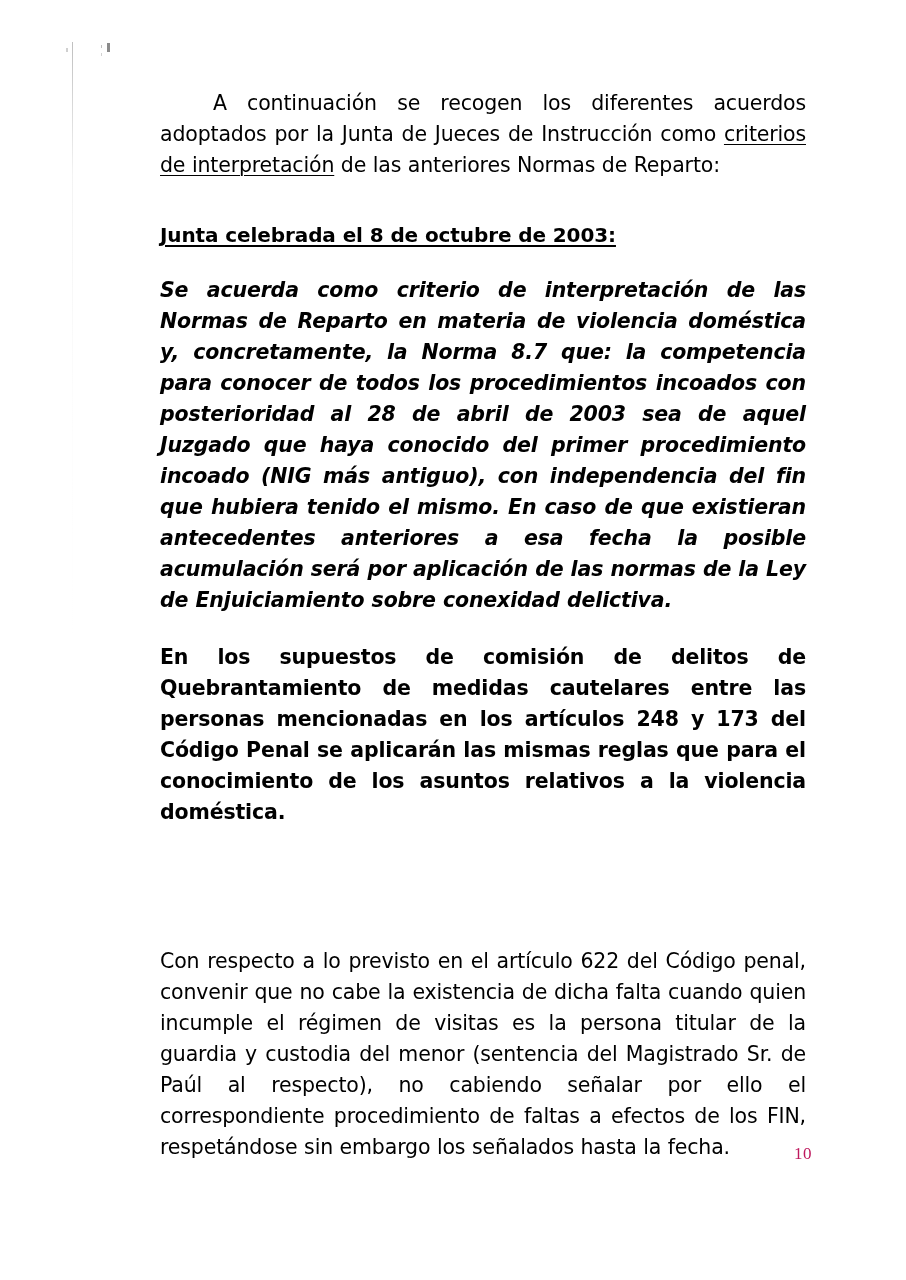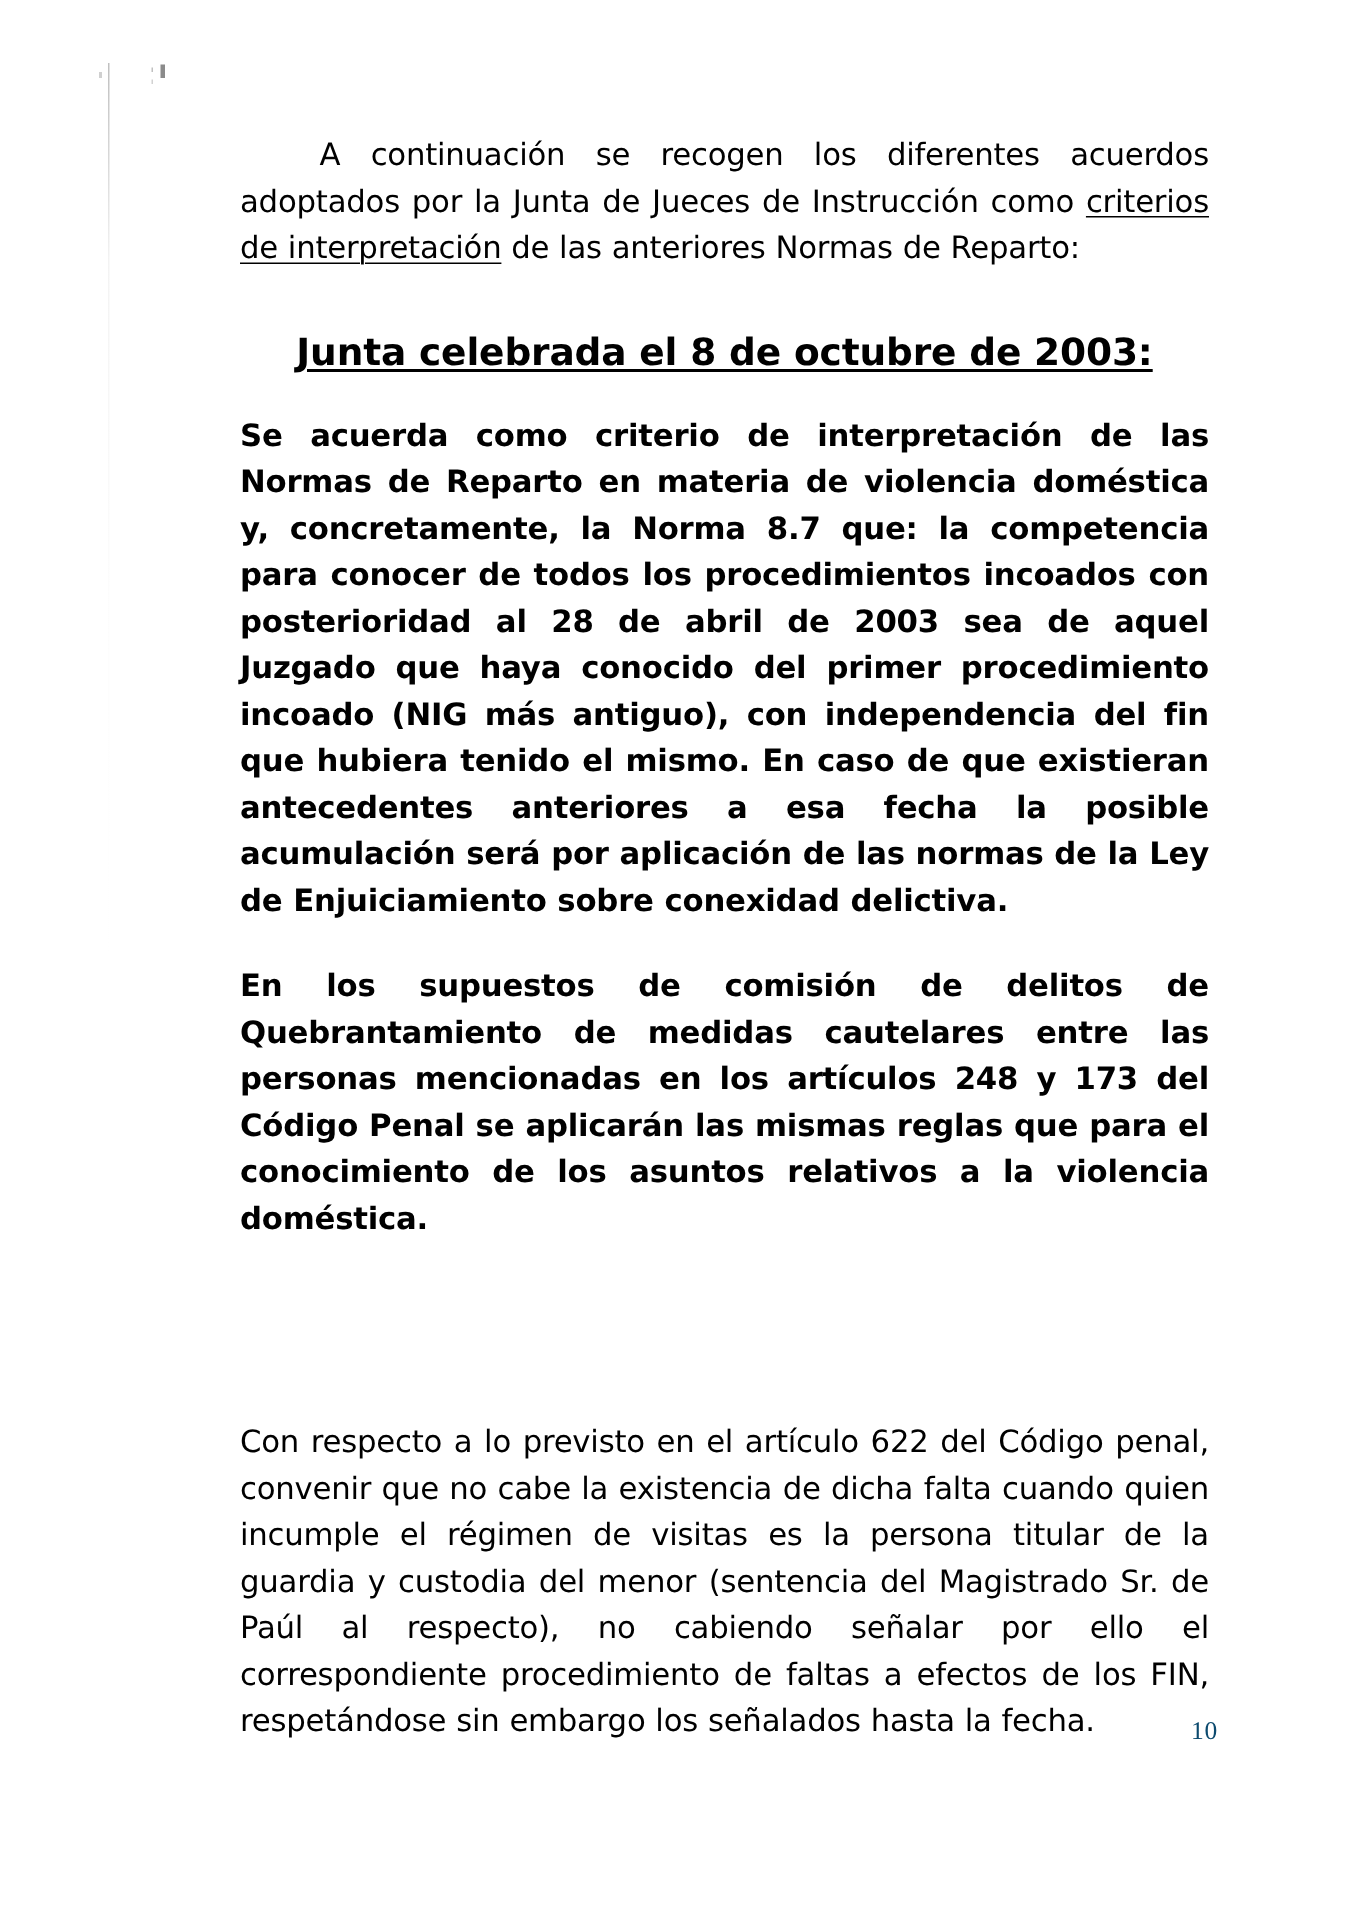--- a/index.html
+++ b/index.html
@@ -72,29 +72,29 @@
     font-weight: 400;
   }
   .para.lead {
     text-indent: 53px;
   }
   .para.bold {
     font-weight: 700;
   }
   .para.bolditalic {
     font-weight: 700;
+    font-style: italic;
   }
 
   .heading {
     margin: 0;
-    font-size: 25px;
+    font-size: 20px;
     line-height: 28px;
     font-weight: 700;
     letter-spacing: -0.1px;
-    text-align: center;
   }
   .heading span.u {
     text-decoration: underline;
     text-underline-offset: 3px;
     text-decoration-thickness: 1.6px;
   }
 
   .u-inline {
     text-decoration: underline;
     text-underline-offset: 3px;
@@ -106,21 +106,21 @@
   .gap-head-para   { height: 26px; }
   .gap-para-para   { height: 26px; }
   .gap-para-head   { height: 40px; }
 
   .page-number {
     position: absolute;
     right: 94px;
     top: 1144px;
     font-family: "Liberation Serif", "DejaVu Serif", serif;
     font-size: 17px;
-    color: #0c4a6e;
+    color: #be185d;
     letter-spacing: 0.5px;
   }
 </style>
 </head>
 <body>
 
 <div class="page">
 
   <div class="artifact artifact-line"></div>
   <div class="artifact artifact-speck-a"></div>

